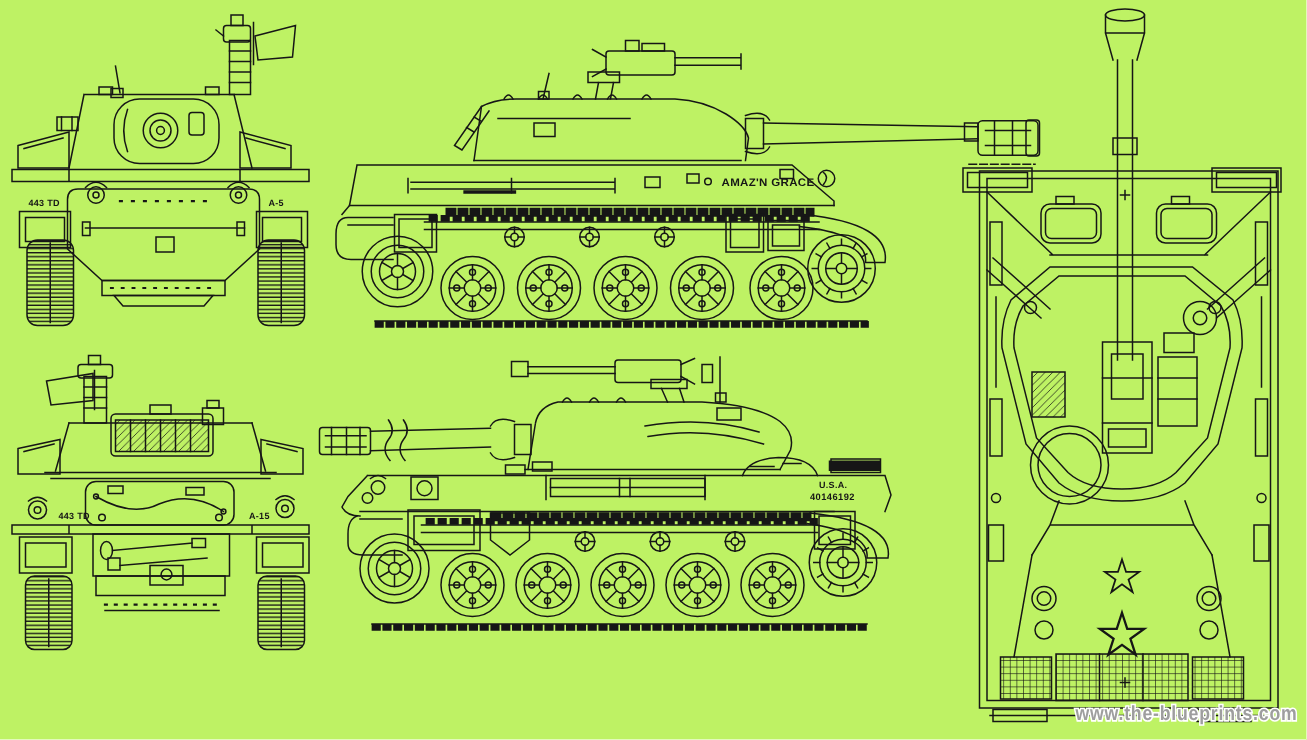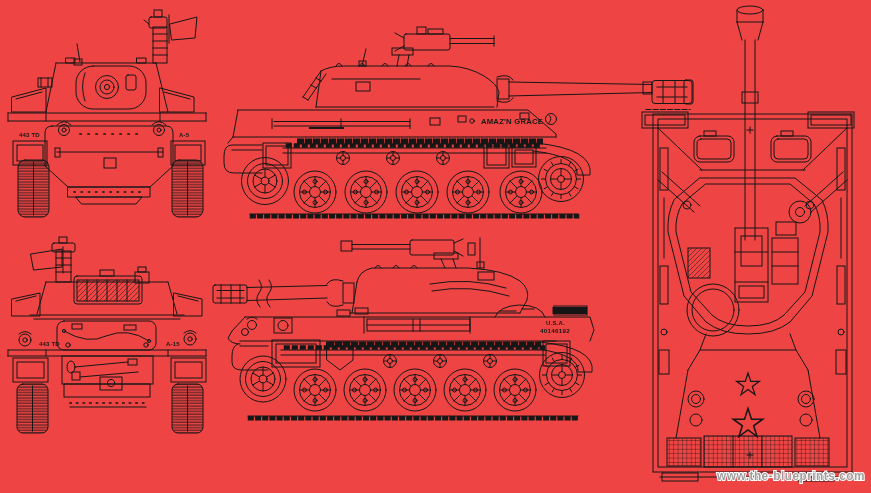--- a/index.html
+++ b/index.html
@@ -1,16 +1,16 @@
 <!DOCTYPE html>
 <html><head>
 <meta charset="utf-8">
 <style>
   html,body{margin:0;padding:0;background:#ffffff}
-  .stage{position:relative;width:871px;height:493px;background:#ef4444;overflow:hidden}
+  .stage{position:relative;width:871px;height:493px;background:#bef264;overflow:hidden}
   svg{display:block;width:871px;height:493px;stroke:#161616;fill:none;stroke-width:1;stroke-linecap:square;stroke-linejoin:miter}
   .t{fill:#161616;stroke:none;font-family:"Liberation Sans",sans-serif;font-weight:bold}
   .t6{font-size:6px;letter-spacing:.2px}
   .t7{font-size:6.2px;letter-spacing:.3px}
   .name{font-size:7.3px;letter-spacing:.2px}
   .wm{font-family:"Liberation Sans",sans-serif;font-weight:bold;font-size:13.5px;letter-spacing:.6px;
       paint-order:stroke;stroke:#ffffff;stroke-width:2.2px}
 </style>
 </head>
 <body>

